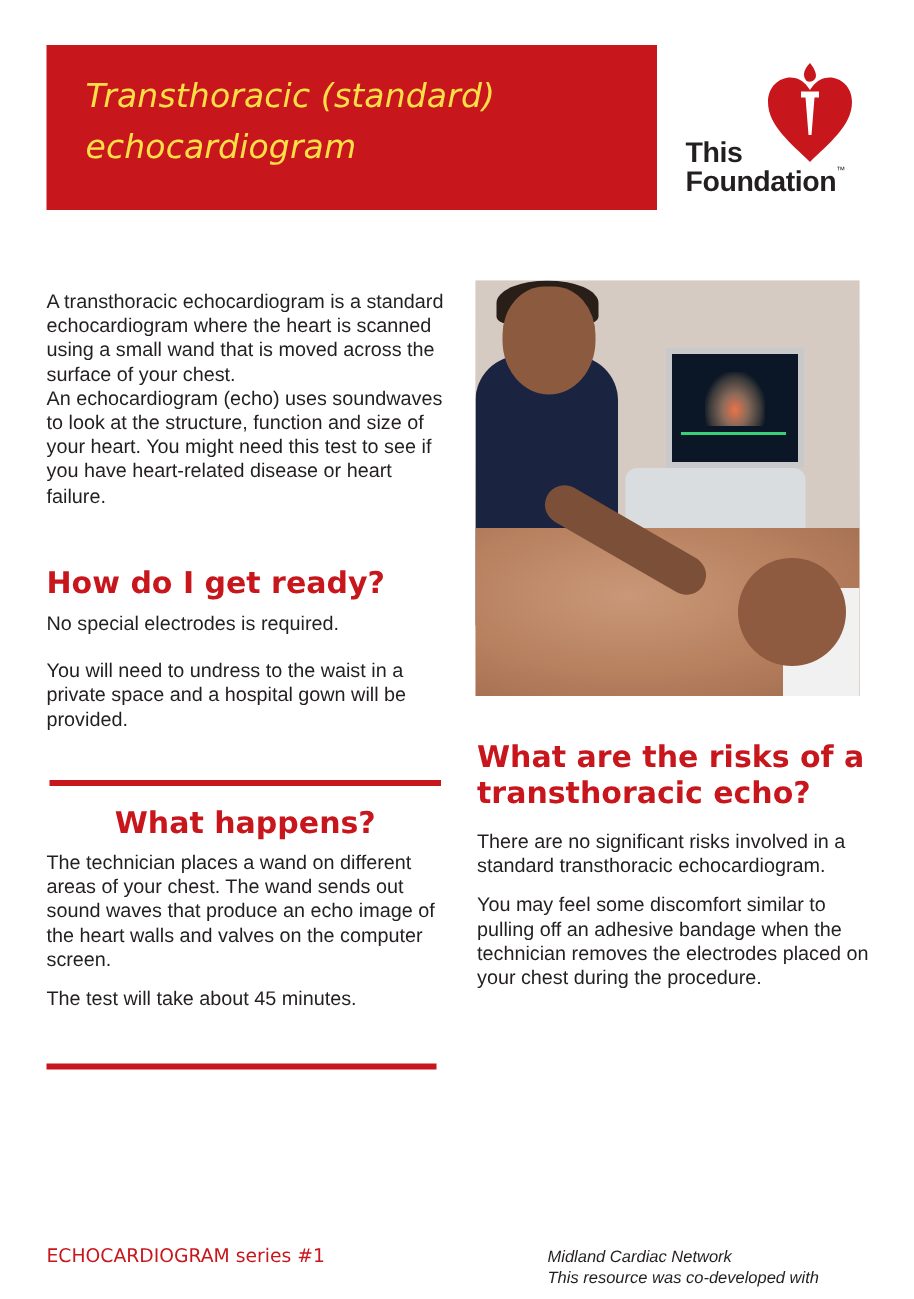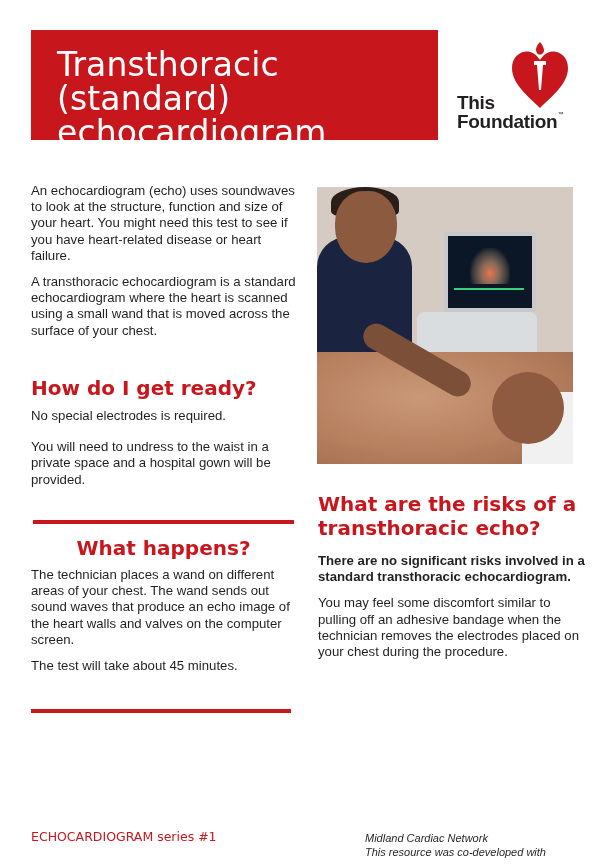--- a/index.html
+++ b/index.html
@@ -4,22 +4,22 @@
 <style>
   * { box-sizing: border-box; margin: 0; padding: 0; }
   html, body { width: 609px; height: 866px; background: #ffffff; overflow: hidden; }
   body { position: relative; font-family: "Liberation Sans", sans-serif; color: #231f20; }
 
   .title-banner {
     position: absolute; left: 31px; top: 30px; width: 407px; height: 110px;
     background: #c8161d; padding: 18px 26px 0 26px;
   }
   .title-banner h1 {
-    color: #ffffff; font-family: "DejaVu Sans", sans-serif; font-weight: normal;
-    font-size: 33px; line-height: 34px; letter-spacing: 0.1px;
+    color: #fde047; font-family: "DejaVu Sans", sans-serif; font-weight: normal;
+    font-size: 22px; line-height: 34px; letter-spacing: 0.1px; font-style: italic;
   }
 
   .logo { position: absolute; left: 455px; top: 40px; width: 140px; height: 95px; }
   .logo .heart { position: absolute; left: 55px; top: 0; width: 60px; height: 70px; }
   .logo .word1, .logo .word2 {
     position: absolute; left: 2px; font-family: "Liberation Sans", sans-serif;
     font-weight: bold; color: #231f20; font-size: 19px; letter-spacing: -0.3px;
   }
   .logo .word1 { top: 52px; }
   .logo .word2 { top: 71px; }
@@ -104,22 +104,22 @@
   <svg class="heart" viewBox="0 0 60 70">
     <path d="M30 68 C18 56 2 44 2 28 C2 16 12 10 20 12 C25 13 28 17 30 20 C32 17 35 13 40 12 C48 10 58 16 58 28 C58 44 42 56 30 68 Z" fill="#c8161d"></path>
     <path d="M30 2 C26 6 25 10 27 13 C28 15 31 15 33 13 C35 11 34 7 30 2 Z" fill="#c8161d"></path>
     <path d="M24 21 L36 21 L36 25 L33 25 L31 50 L29 50 L27 25 L24 25 Z" fill="#ffffff"></path>
   </svg>
   <span class="word1">This</span>
   <span class="word2"><span>Foundation</span><span class="tm">™</span></span>
 </div>
 
 <div class="block" style="left:31px; top:183px; width:265px;">
+  <p class="p" style="margin-top:10px;">A transthoracic echocardiogram is a standard echocardiogram where the heart is scanned using a small wand that is moved across the surface of your chest.</p>
   <p class="p">An echocardiogram (echo) uses soundwaves to look at the structure, function and size of your heart. You might need this test to see if you have heart-related disease or heart failure.</p>
-  <p class="p" style="margin-top:10px;">A transthoracic echocardiogram is a standard echocardiogram where the heart is scanned using a small wand that is moved across the surface of your chest.</p>
 </div>
 
 <div class="block" style="left:31px; top:376px; width:265px;">
   <h2 class="h2">How do I get ready?</h2>
   <p class="p" style="margin-top:8px;">No special electrodes is required.</p>
   <p class="p" style="margin-top:15px;">You will need to undress to the waist in a private space and a hospital gown will be provided.</p>
 </div>
 
 <div class="divider" style="left:33px; top:520px; width:261px;"></div>
 
@@ -145,21 +145,21 @@
   <div class="pillow"></div>
   <div class="patient-head"></div>
   <div class="arm"></div>
 </div>
 
 <div class="block" style="left:318px; top:492px; width:270px;">
   <h2 class="h2">
     <span>What are the risks of a</span><br>
     <span>transthoracic echo?</span>
   </h2>
-  <p class="p" style="margin-top:13px;font-weight:bold;">There are no significant risks involved in a standard transthoracic echocardiogram.</p>
+  <p class="p" style="margin-top:13px;">There are no significant risks involved in a standard transthoracic echocardiogram.</p>
   <p class="p" style="margin-top:10px;">You may feel some discomfort similar to pulling off an adhesive bandage when the technician removes the electrodes placed on your chest during the procedure.</p>
 </div>
 
 <div class="footer-left">ECHOCARDIOGRAM series #1</div>
 <div class="footer-right">
   <div>Midland Cardiac Network</div>
   <div>This resource was co-developed with</div>
 </div>
 
 </body></html>

